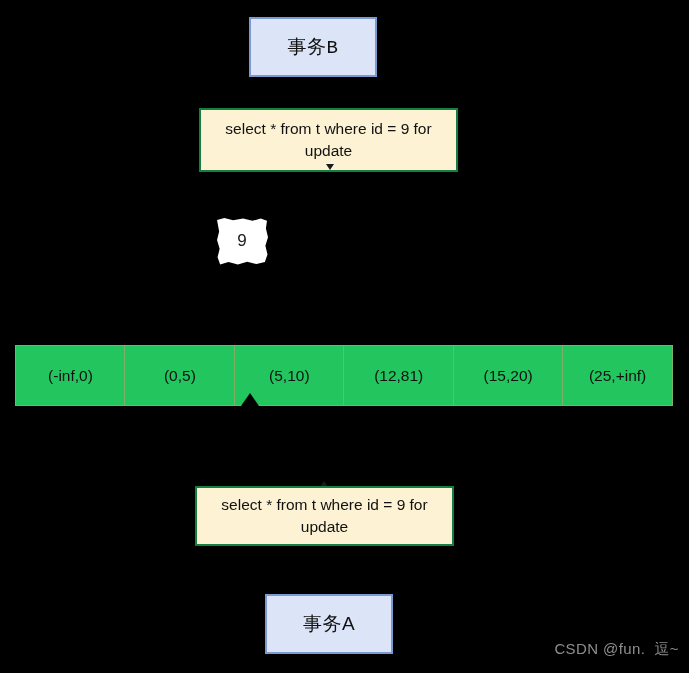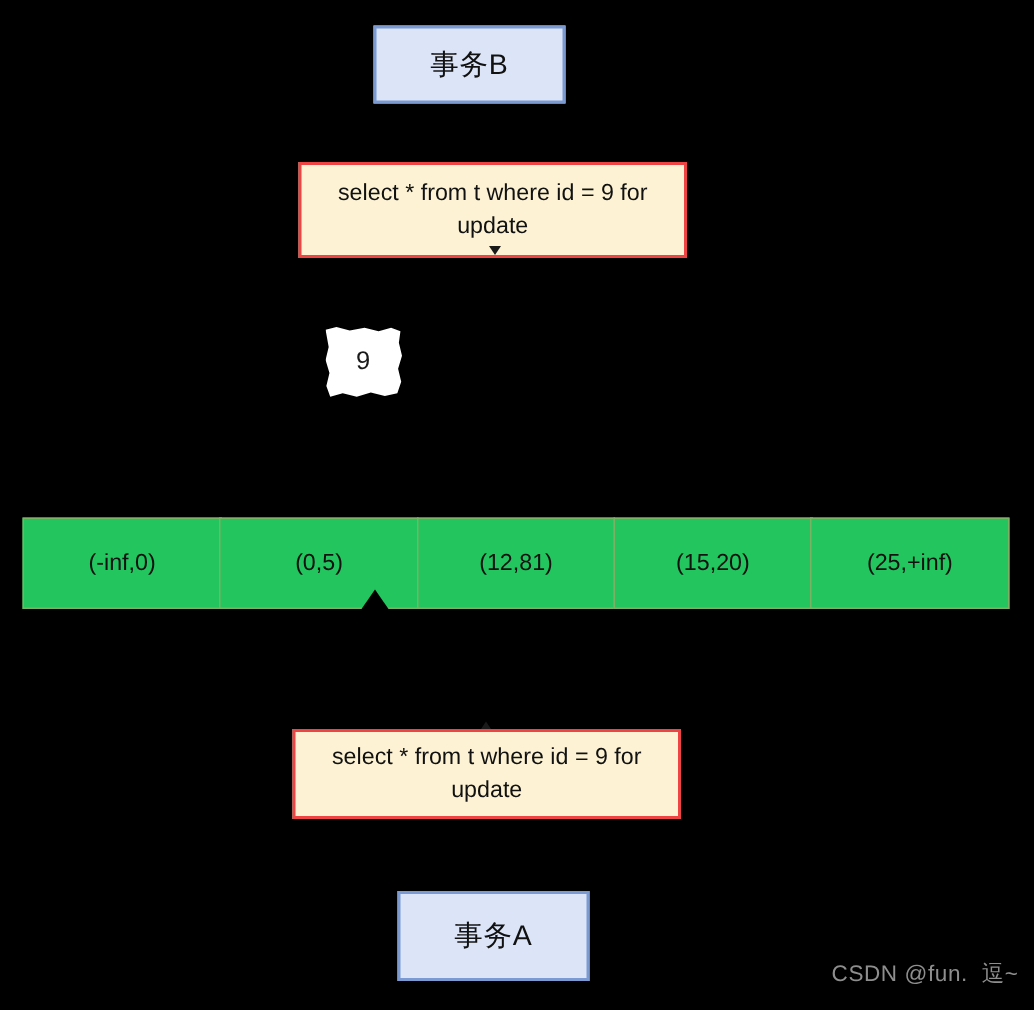--- a/index.html
+++ b/index.html
@@ -33,34 +33,35 @@
     align-items: center;
     justify-content: center;
     color: #111111;
     font-size: 19px;
     letter-spacing: 0.5px;
   }
   #txn-b {
     left: 249px;
     top: 17px;
     width: 128px;
-    height: 52px;
+    height: 60px;
+    font-family: Liberation Mono, monospace;
   }
   #txn-a {
     left: 265px;
     top: 594px;
     width: 128px;
     height: 60px;
   }
 
   
   .sql-box {
     position: absolute;
     background: #fdf3d4;
-    border: 2px solid #ef4444;
+    border: 2px solid #15803d;
     box-sizing: border-box;
     display: flex;
     align-items: center;
     justify-content: center;
     text-align: center;
     color: #111111;
     font-size: 15.5px;
     line-height: 1.45;
     padding: 0 8px;
   }
@@ -191,20 +192,21 @@
   <div class="arrow-head arrow-down-small" id="arrow-into-sql-top"></div>
 
   <div id="note-nine">
     <div class="rough"></div>
     <div class="note-text">9</div>
   </div>
 
   <div id="interval-row">
     <div class="interval-cell">(-inf,0)</div>
     <div class="interval-cell">(0,5)</div>
+    <div class="interval-cell">(5,10)</div>
     <div class="interval-cell">(12,81)</div>
     <div class="interval-cell">(15,20)</div>
     <div class="interval-cell">(25,+inf)</div>
   </div>
 
   <div class="arrow-head arrow-up" id="arrow-to-txnb"></div>
 
   <div class="arrow-head arrow-up-small" id="arrow-into-sql-bottom"></div>
 
   <div class="sql-box" id="sql-bottom">

